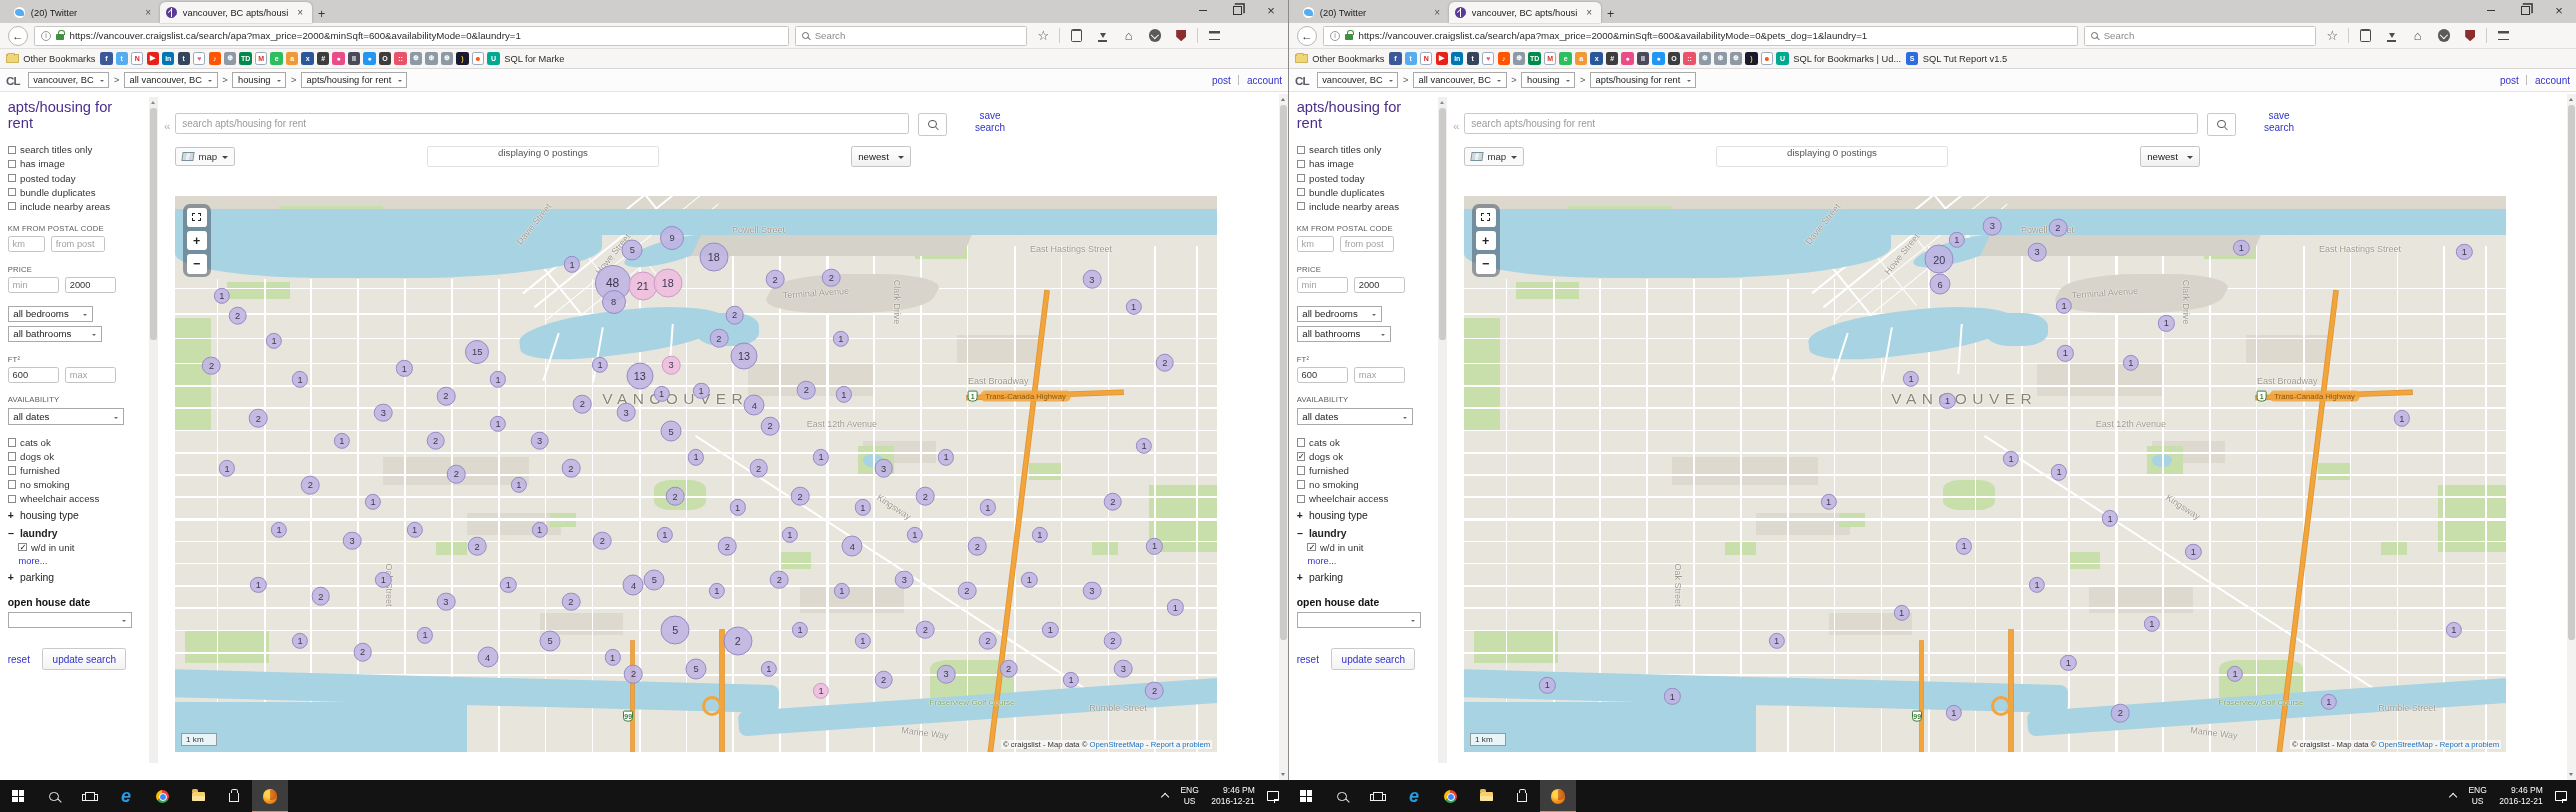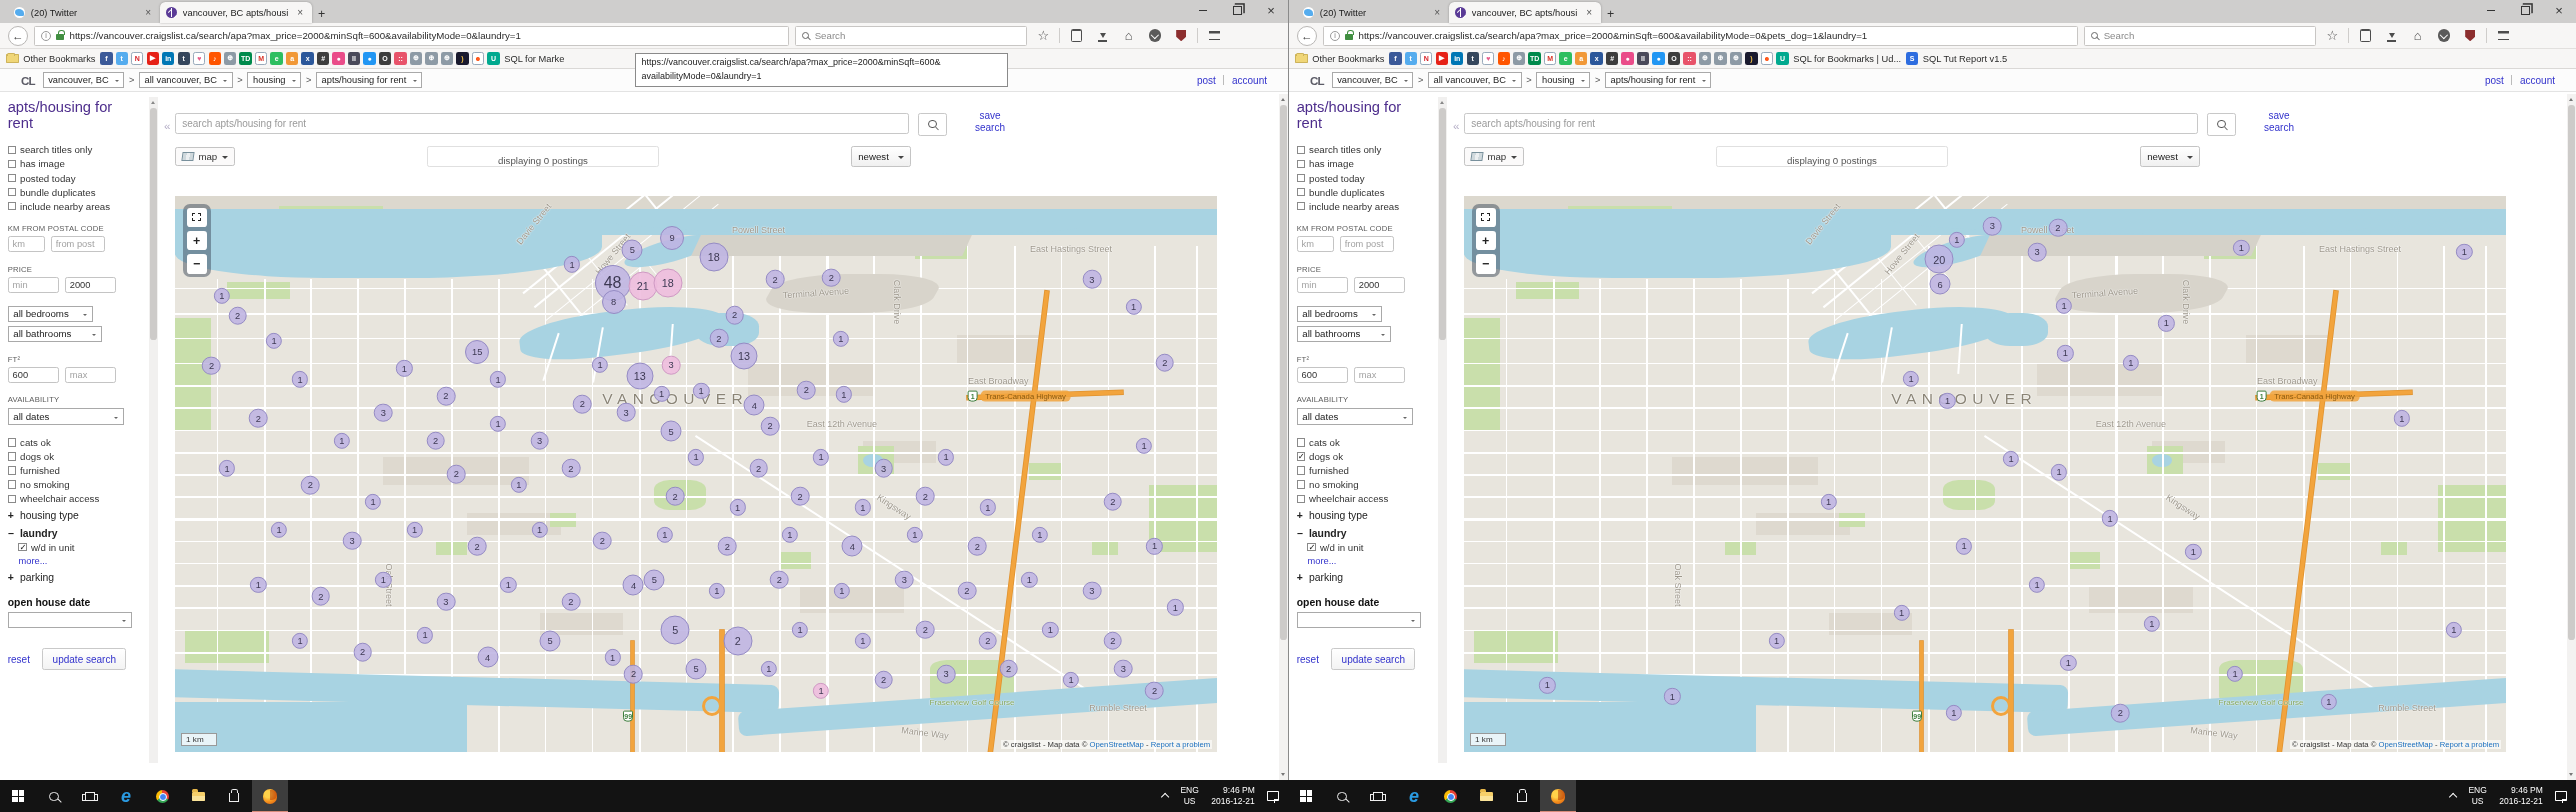--- a/index.html
+++ b/index.html
@@ -78,21 +78,21 @@
   .folder::before{content:"";position:absolute;top:-2.3px;left:0;width:5.4px;height:2.3px;background:#f0d677;
     border:0.8px solid #cdb35a;border-bottom:none;border-radius:1.5px 1.5px 0 0}
   .bicons{display:flex;gap:3.1px;align-items:center}
   .bicon{width:12.4px;height:12.4px;border-radius:2.3px;font-size:7px;font-weight:bold;
     display:flex;align-items:center;justify-content:center;flex:none}
   .bktail{font-size:9.3px;color:#2b2b2b}
   .bicon.sq{border:0.8px solid #9ab}
 
   
   .clbar{height:23px;background:#fcfcfc;border-bottom:0.8px solid #e3e3e3;display:flex;
-    align-items:center;gap:4.6px;padding:0 21px;font-size:9.3px;position:relative}
+    align-items:center;gap:4.6px;padding:0 6px;font-size:9.3px;position:relative}
   .cllogo{font-weight:bold;font-size:11.6px;color:#5b5b66;letter-spacing:-0.8px;margin-right:3.1px}
   .clsel{height:16.3px;border:0.8px solid #a9a9a9;background:#fff;display:flex;align-items:center;
     gap:6.2px;padding:0 4.6px;color:#222}
   .gt{color:#555}
   .car{width:0;height:0;border:2.7px solid transparent;border-top-color:#666;margin-top:4.6px}
   .clright{margin-left:auto;display:flex;align-items:center;gap:7.7px;font-size:10px}
   .cllink{color:#3232cc}
   .clpipe{width:0.8px;height:10.8px;background:#bbb}
 
   
@@ -135,21 +135,21 @@
   .searchbtn{position:absolute;left:918px;top:18.6px;width:29px;height:23px;border:0.8px solid #c8c8c8;
     border-radius:2.3px;background:#fff;display:flex;align-items:center;justify-content:center}
   .searchbtn .mag{width:8.5px;height:8.5px;border-color:#555}
   .savesearch{position:absolute;left:966px;top:15.5px;width:48px;color:#3232cc;font-size:10px;
     text-align:center;line-height:1.25}
   .mapbtn{position:absolute;left:175px;top:53px;height:19.4px;border:0.8px solid #c4c4c4;border-radius:2.3px;
     background:#fbfafa;display:flex;align-items:center;gap:4.6px;padding:0 6.2px;font-size:9.7px;color:#333}
   .mapico{width:11.6px;height:8.5px;border:0.8px solid #78909c;transform:skewX(-8deg);
     background:linear-gradient(90deg,#cfd8dc 33%,#eceff1 33% 66%,#cfd8dc 66%)}
   .dispbtn{position:absolute;left:427px;top:52px;width:232px;height:21px;border:0.8px solid #e0e0e0;
-    border-radius:2.3px;background:#fff;display:flex;align-items:flex-end;justify-content:center;
+    border-radius:2.3px;background:#fff;display:flex;align-items:flex-start;justify-content:center;
     font-size:9.7px;color:#555}
   .sortbtn{position:absolute;left:851px;top:52px;width:60px;height:21px;border:0.8px solid #c4c4c4;
     border-radius:2.3px;background:linear-gradient(#fff,#f0f0f0);display:flex;align-items:center;
     justify-content:space-between;padding:0 6.2px;font-size:9.7px;color:#222}
   .caret{width:0;height:0;border:3.1px solid transparent;border-top-color:#444;margin-top:5.4px}
 
   
   .map{position:absolute;left:175px;top:102px;width:1042px;height:556px;background:#e8e5dd;overflow:hidden}
   .ms{position:absolute}
   .mlabels{position:absolute;inset:0;z-index:5;pointer-events:none}
@@ -603,21 +603,21 @@
         <div class="hwylbl" style="left:81%;top:36%">
           <span class="shield">1</span>
           <span class="txt">Trans-Canada Highway</span>
         </div>
         <span class="shield shield99" style="left:43.5%;top:93.5%">99</span>
         <div class="mmarkers">
             <div class="mk" style="left: 47.7%; top: 7.5%; width: 24px; height: 24px; font-size: 9.3px;">9</div>
             <div class="mk" style="left: 43.9%; top: 9.7%; width: 21px; height: 21px; font-size: 9.3px;">5</div>
             <div class="mk" style="left: 51.7%; top: 10.9%; width: 29px; height: 29px; font-size: 10.8px;">18</div>
             <div class="mk" style="left: 38.1%; top: 12.3%; width: 16.3px; height: 16.3px; font-size: 9.3px;">1</div>
-            <div class="mk" style="left: 42%; top: 15.6%; width: 36px; height: 36px; font-size: 16px;">48</div>
+            <div class="mk" style="left: 42%; top: 15.6%; width: 36px; height: 36px; font-size: 12px;">48</div>
             <div class="mk pink" style="left: 44.9%; top: 16.1%; width: 29px; height: 29px; font-size: 10.8px;">21</div>
             <div class="mk pink" style="left: 47.3%; top: 15.6%; width: 29px; height: 29px; font-size: 10.8px;">18</div>
             <div class="mk" style="left: 42.1%; top: 19%; width: 24px; height: 24px; font-size: 9.3px;">8</div>
             <div class="mk" style="left: 57.6%; top: 15%; width: 18.6px; height: 18.6px; font-size: 9.3px;">2</div>
             <div class="mk" style="left: 63%; top: 14.7%; width: 18.6px; height: 18.6px; font-size: 9.3px;">2</div>
             <div class="mk" style="left: 53.7%; top: 21.4%; width: 18.6px; height: 18.6px; font-size: 9.3px;">2</div>
             <div class="mk" style="left: 52.2%; top: 25.6%; width: 18.6px; height: 18.6px; font-size: 9.3px;">2</div>
             <div class="mk" style="left: 63.9%; top: 25.7%; width: 16.3px; height: 16.3px; font-size: 9.3px;">1</div>
             <div class="mk" style="left: 54.6%; top: 28.7%; width: 27px; height: 27px; font-size: 10.8px;">13</div>
             <div class="mk" style="left: 40.8%; top: 30.4%; width: 16.3px; height: 16.3px; font-size: 9.3px;">1</div>
@@ -735,24 +735,20 @@
         </span>
       </div>
 
       <div class="pscroll">
         <span class="up"></span>
         <span class="thumb"></span>
         <span class="dn"></span>
       </div>
     </div>
 
-    <div class="tooltip">
-      <div>https://vancouver.craigslist.ca/search/apa?max_price=2000&amp;minSqft=600&amp;</div>
-      <div>availabilityMode=0&amp;laundry=1</div>
-    </div>
   </div>
     <div class="win" id="win1">
 
     <div class="tabstrip">
       <div class="tab">
         <span class="fav tw"></span>
         <span class="tab-label">(20) Twitter</span>
         <span class="tab-close"></span>
       </div>
       <div class="tab active">

